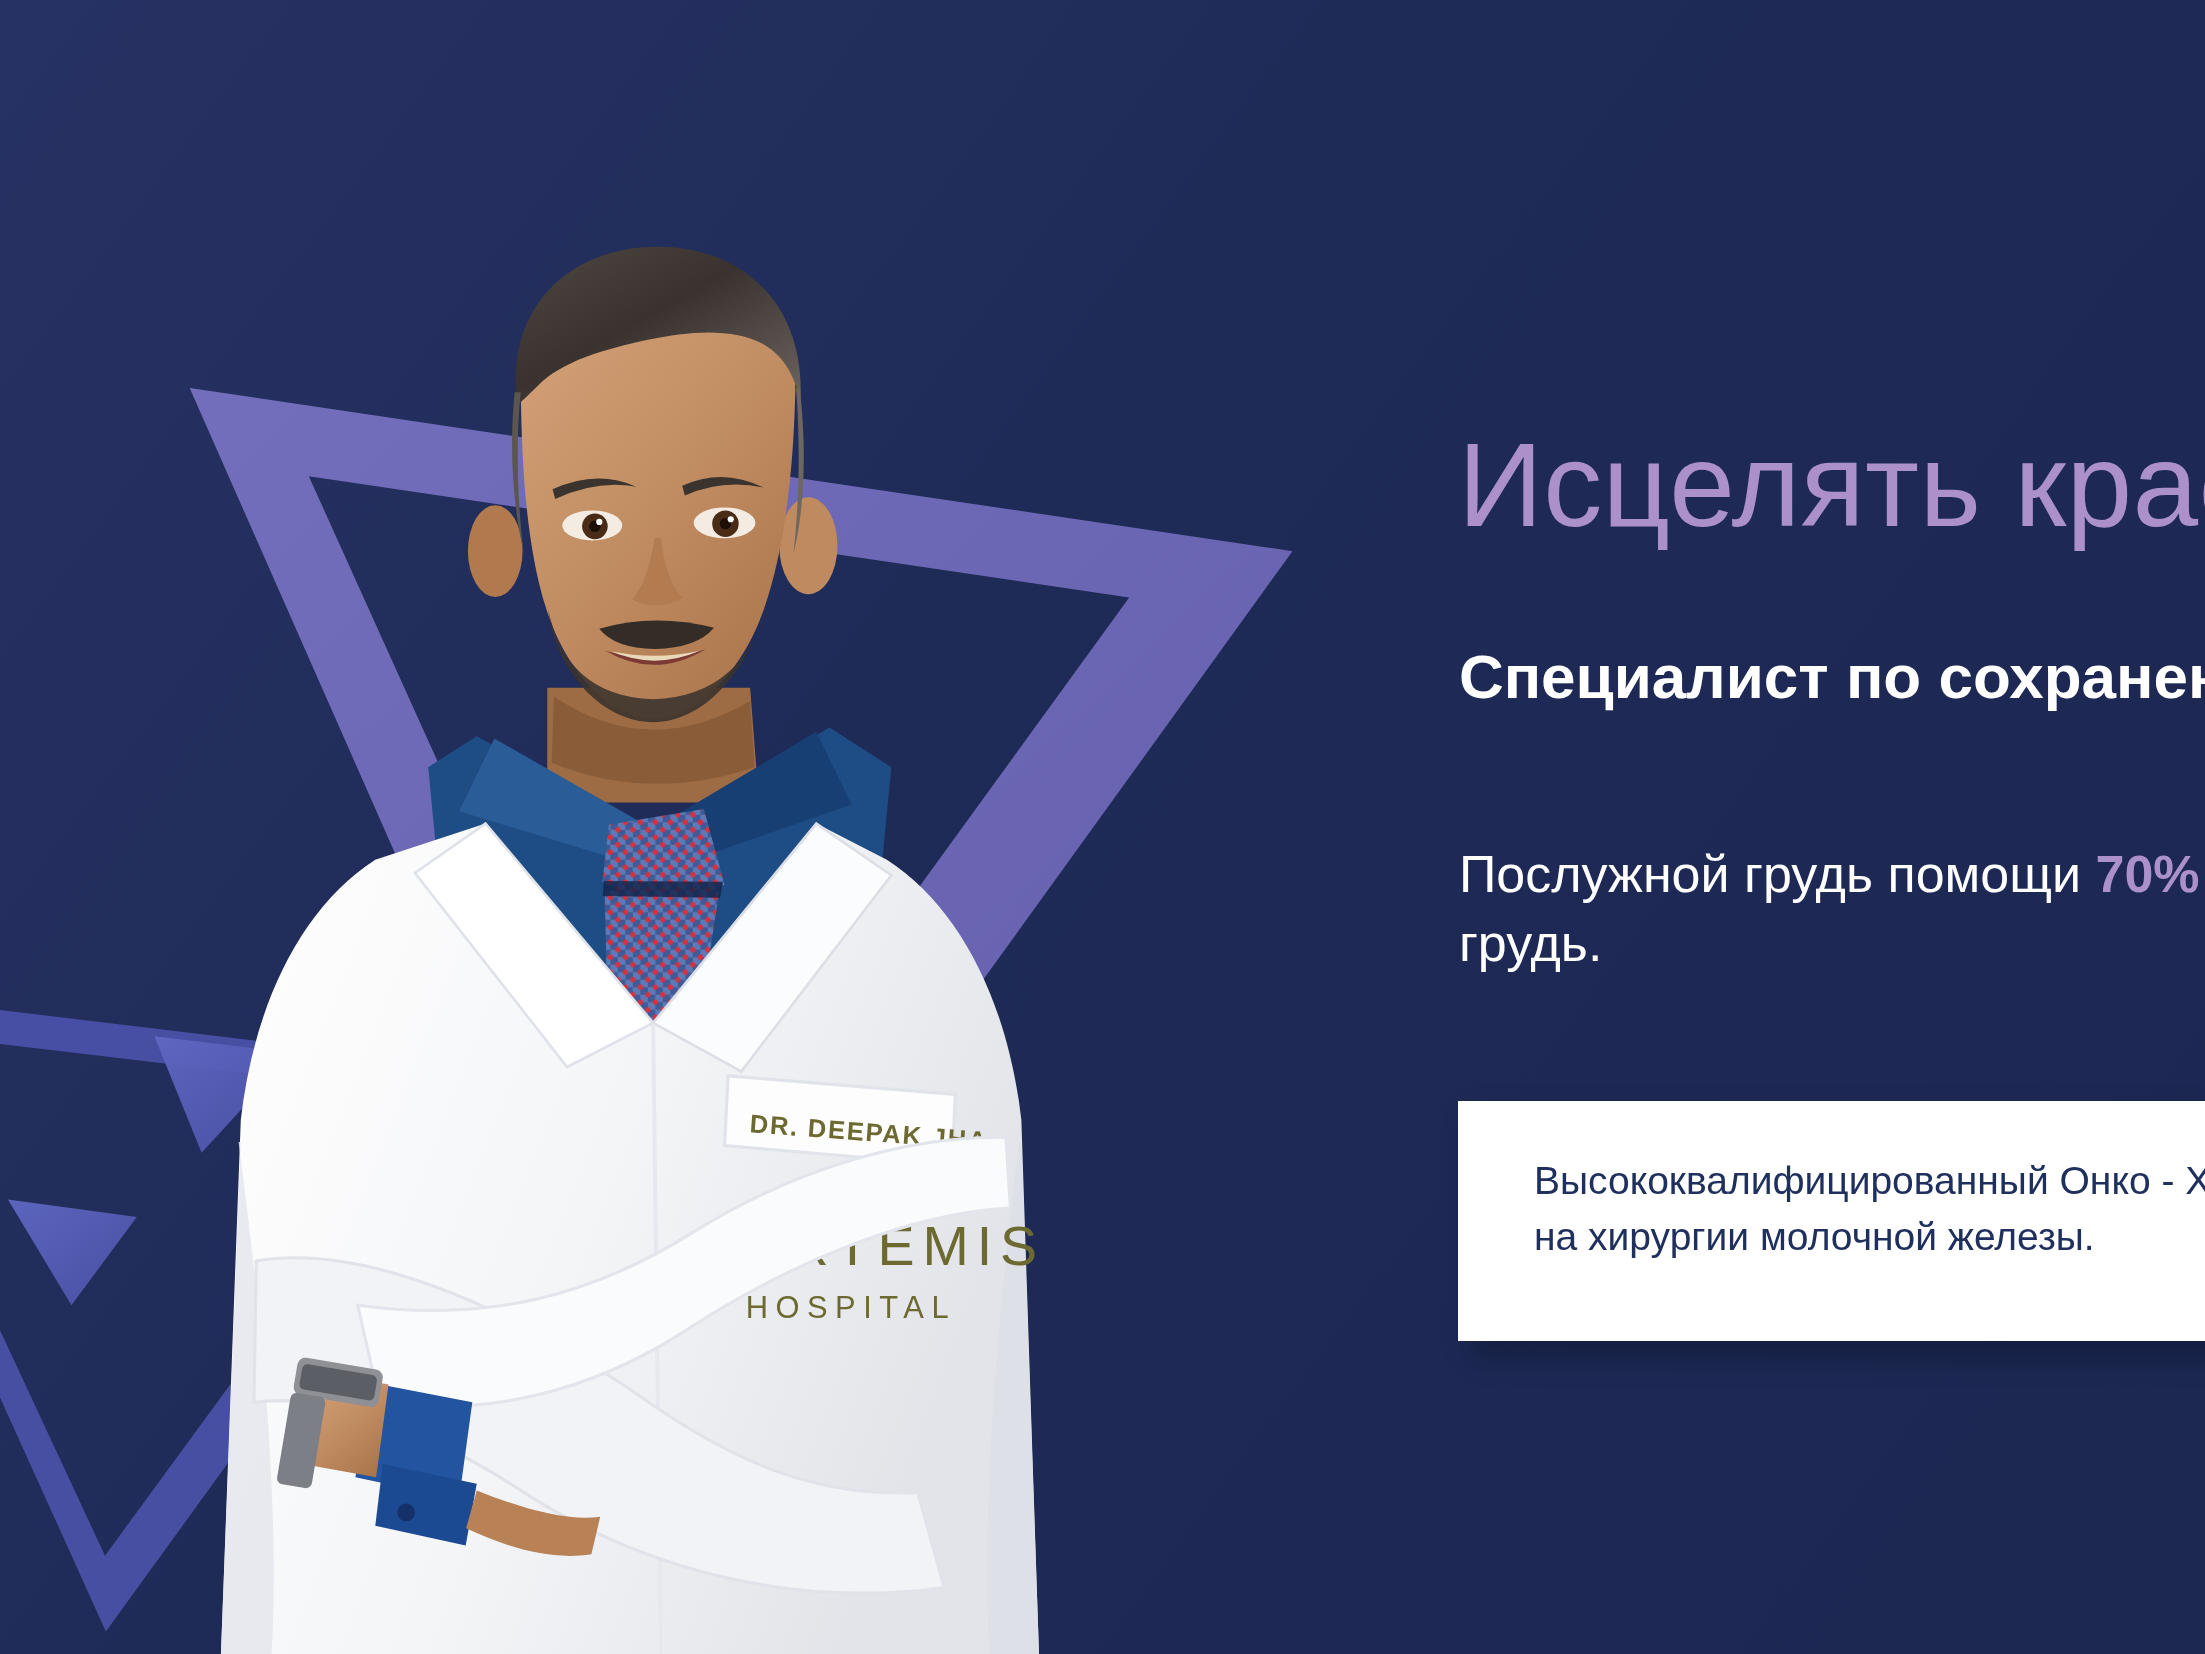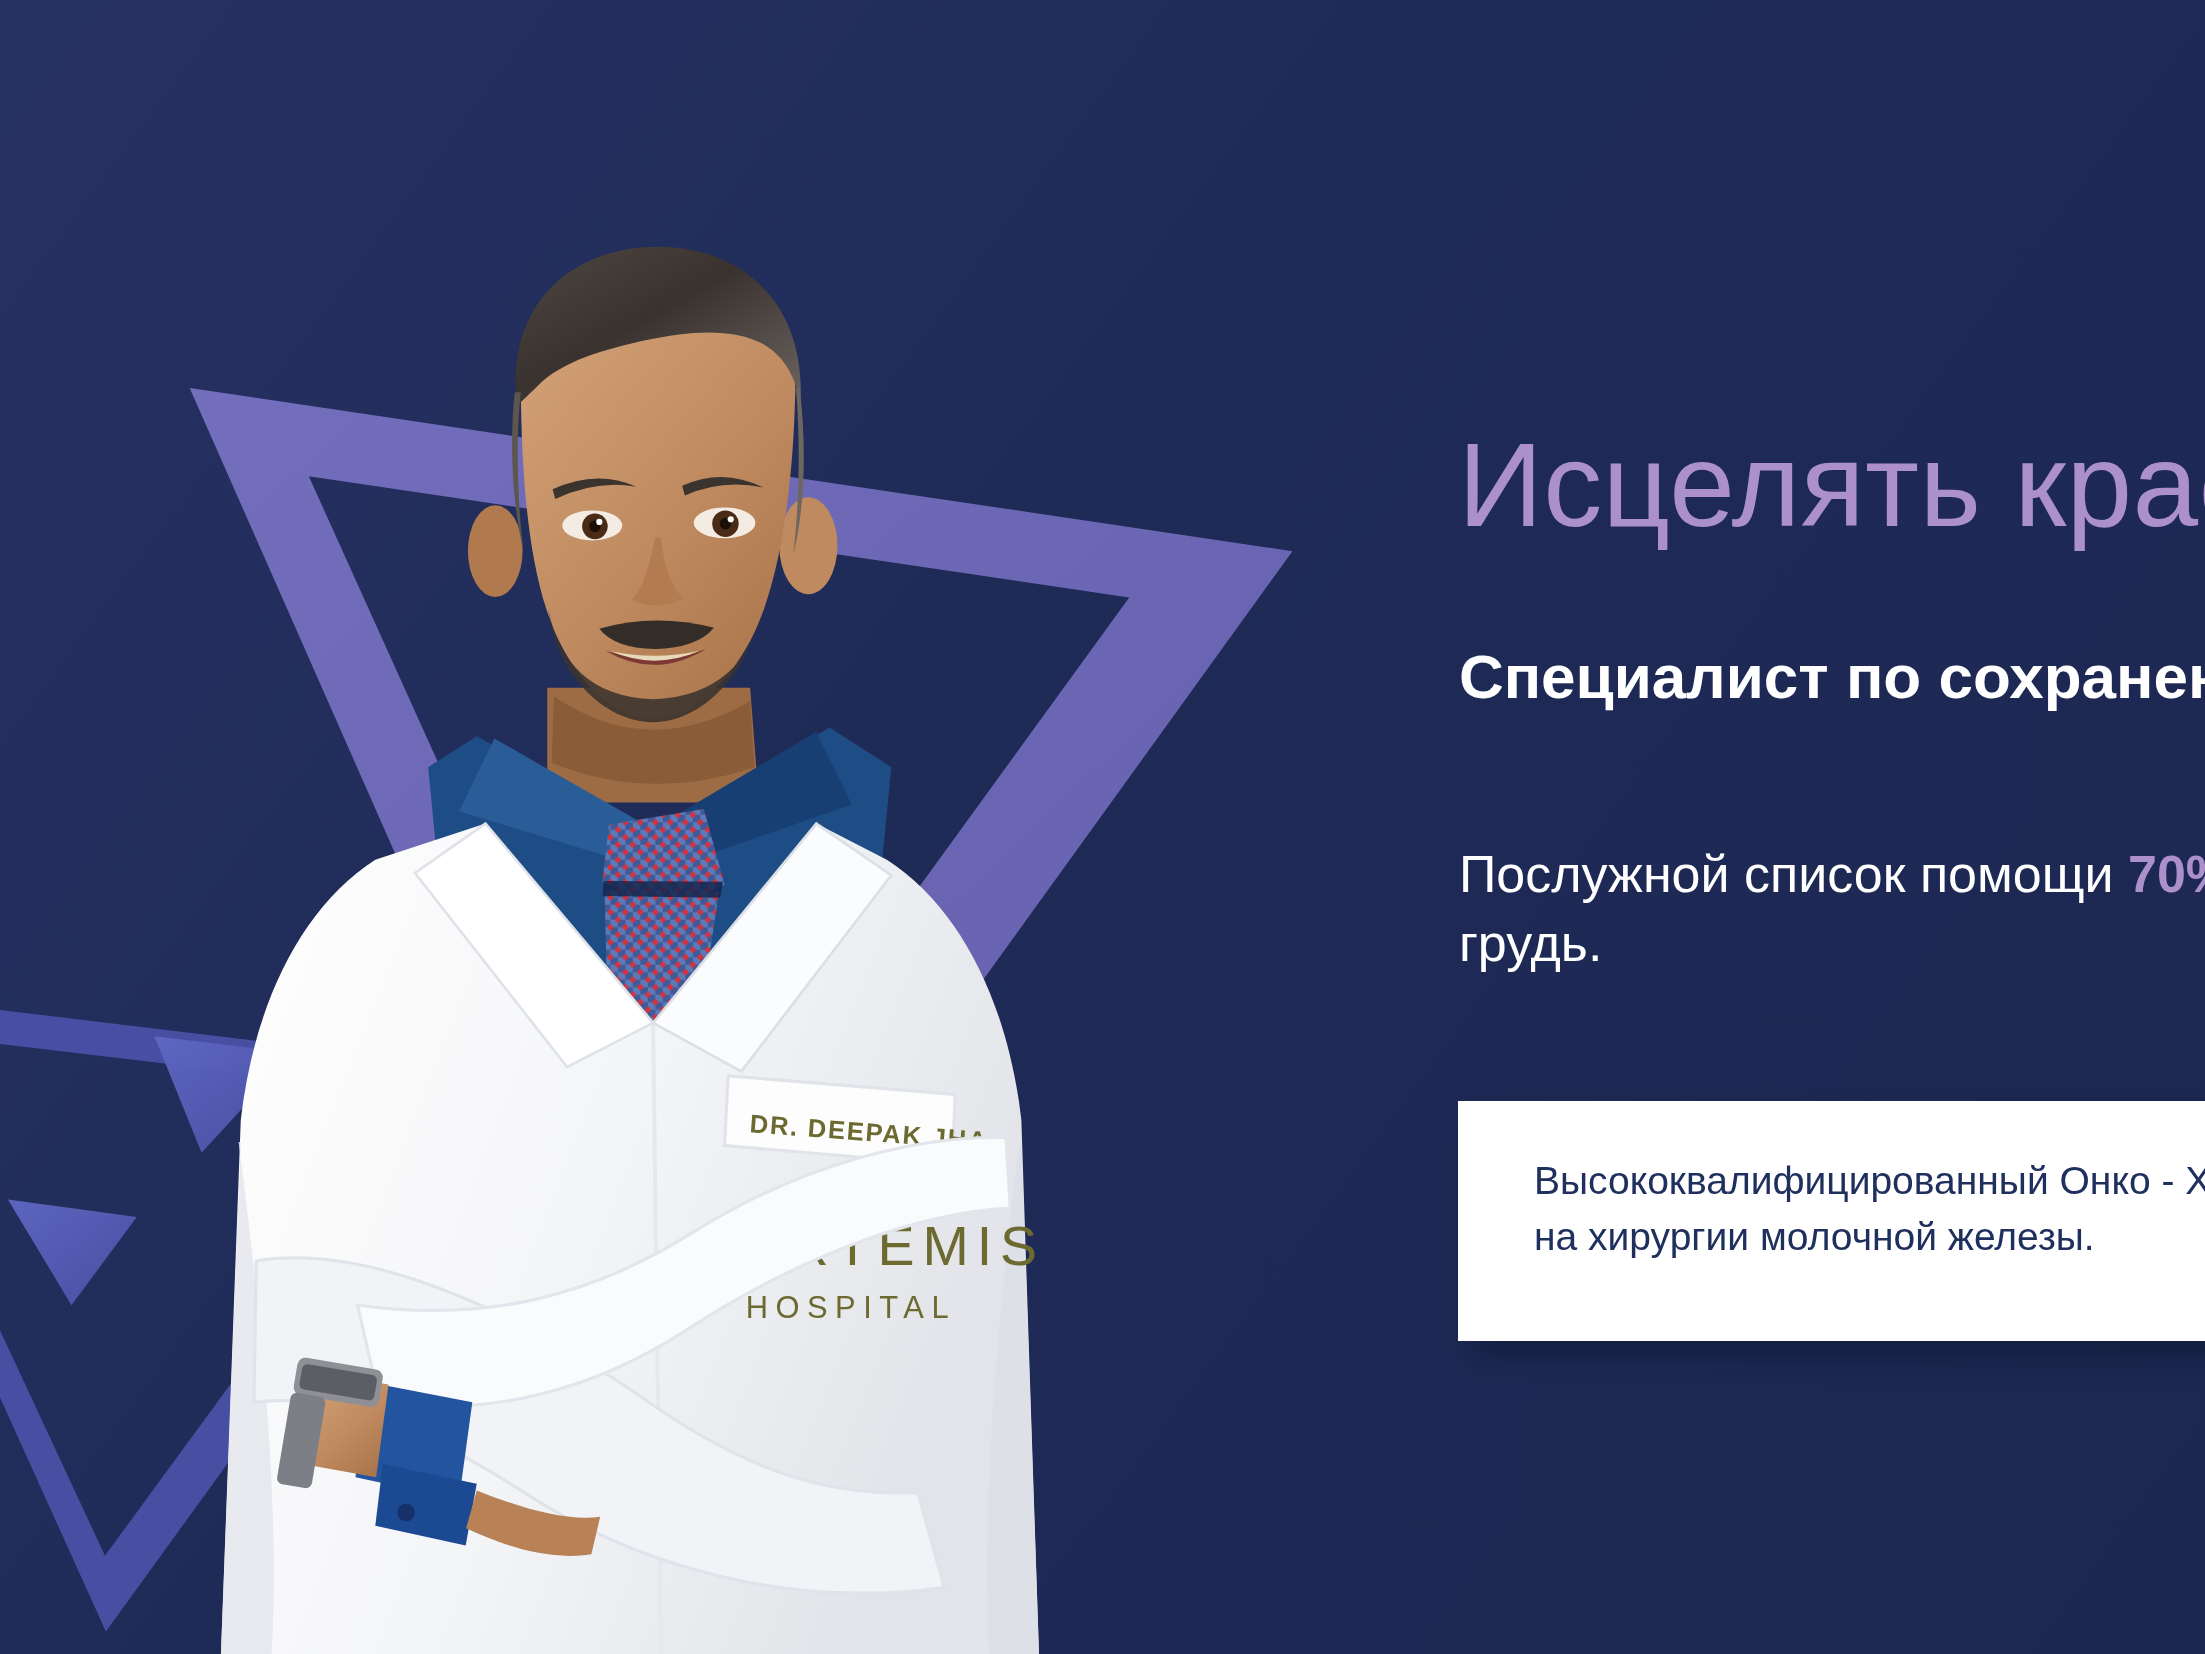--- a/index.html
+++ b/index.html
@@ -314,21 +314,21 @@
       </g>
     </svg>
   </div>
 
   <div class="content">
 
     <div class="headline">Исцелять красиво</div>
 
     <div class="subhead">Специалист по сохранению груди</div>
 
-    <div class="lede"><span>Послужной список помощи </span><span class="hl">70% пациентов</span><span> сохранить естественную грудь.</span></div>
+    <div class="lede"><span>Послужной грудь помощи </span><span class="hl">70% пациентов</span><span> сохранить естественную грудь.</span></div>
 
     <div class="callout">
       <div class="callout-text"><span>Высококвалифицированный Онко - Хирур, специализирующийся</span> <span>исключительно на хирургии молочной железы.</span></div>
     </div>
 
   </div>
 
 </div>
 
 

